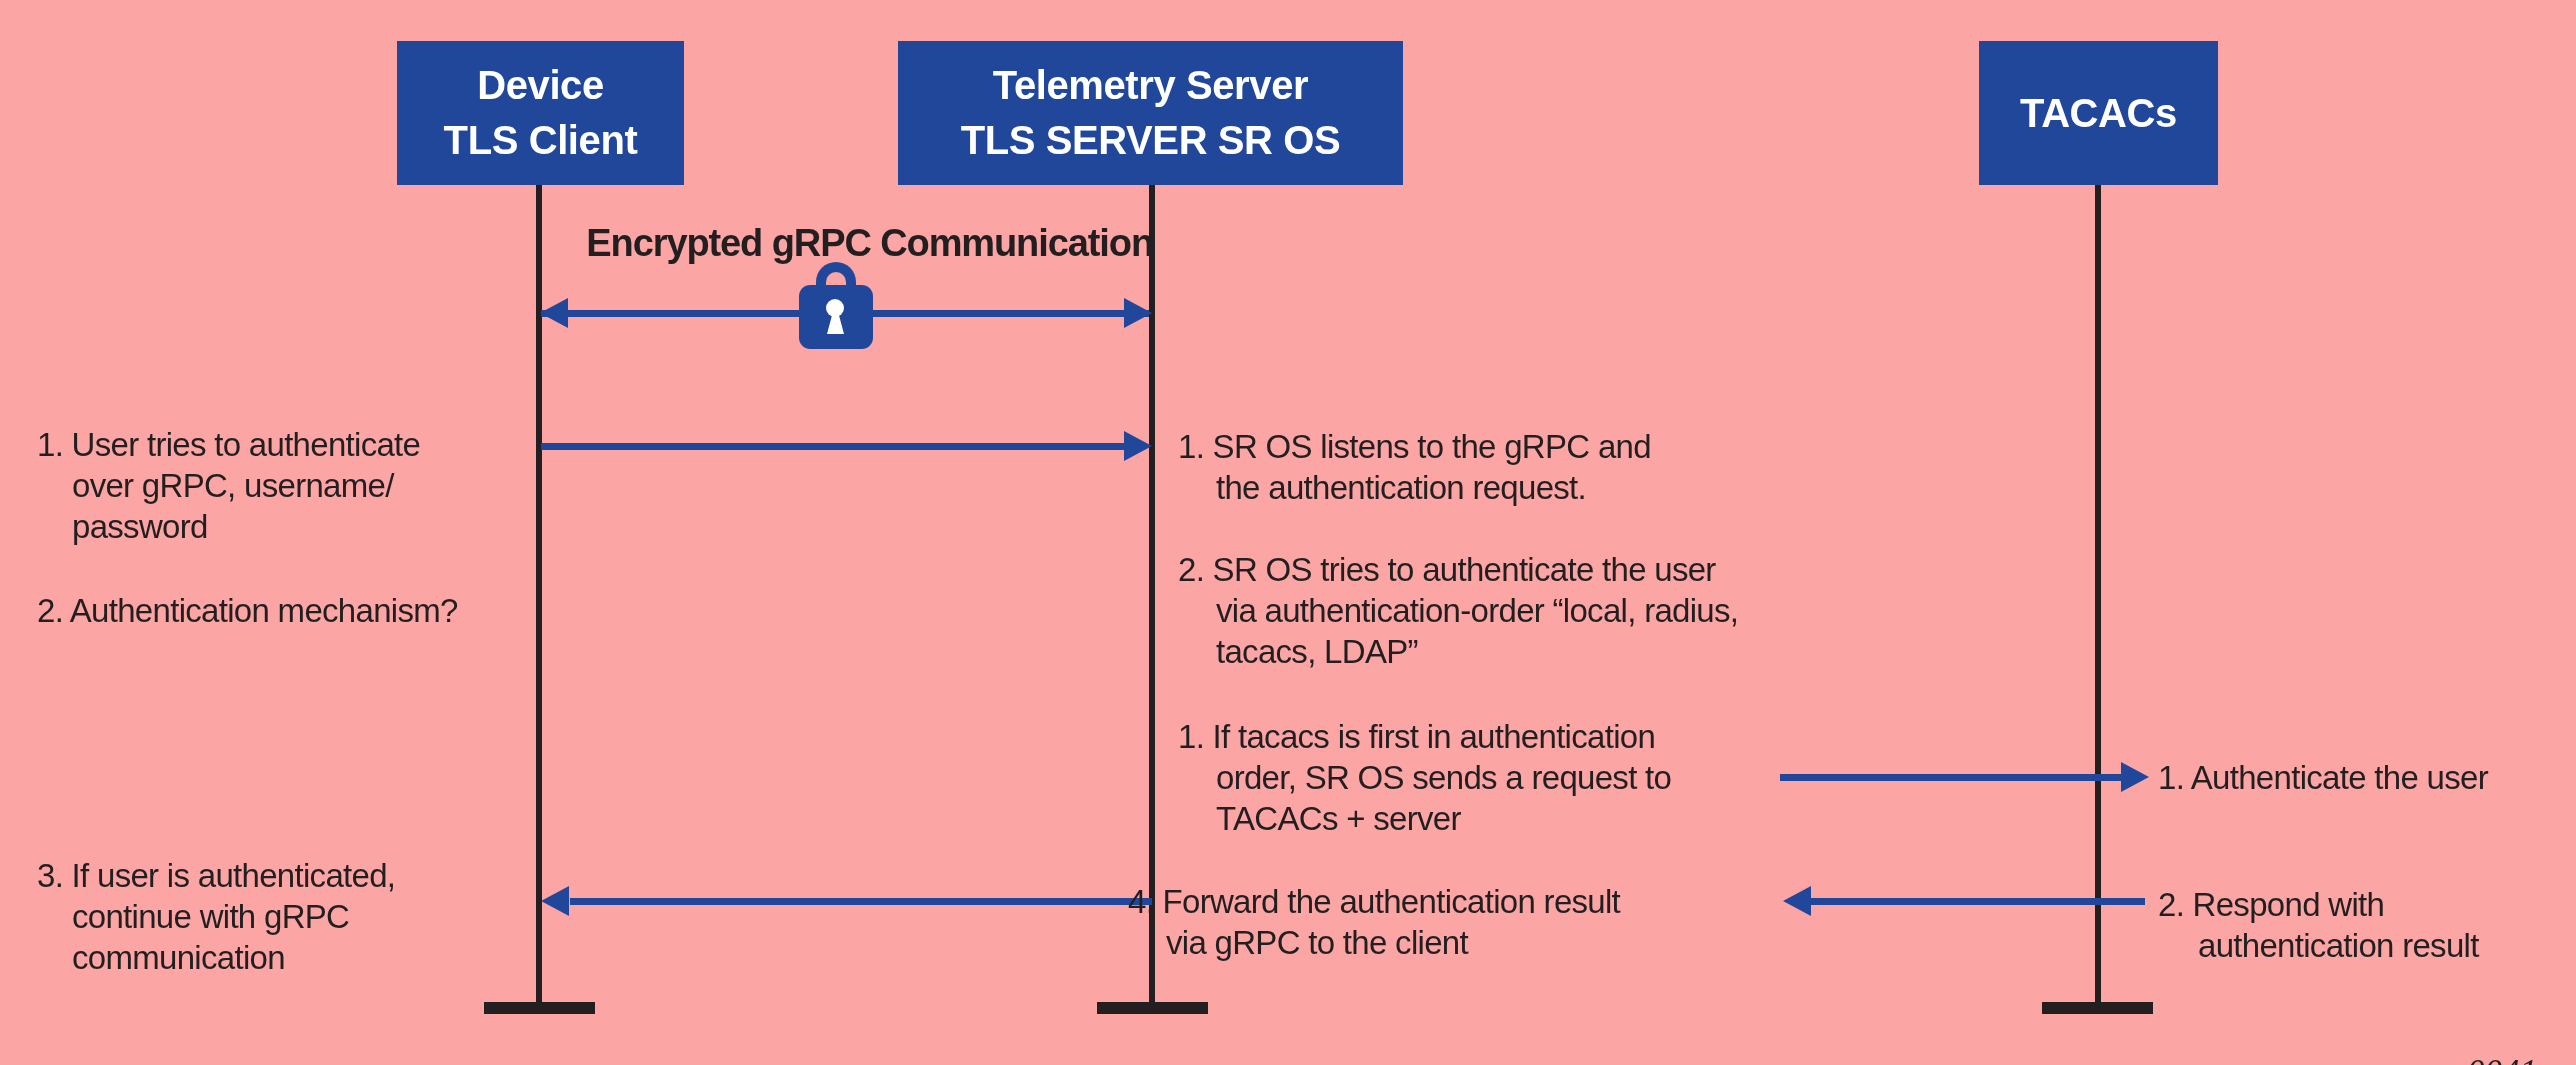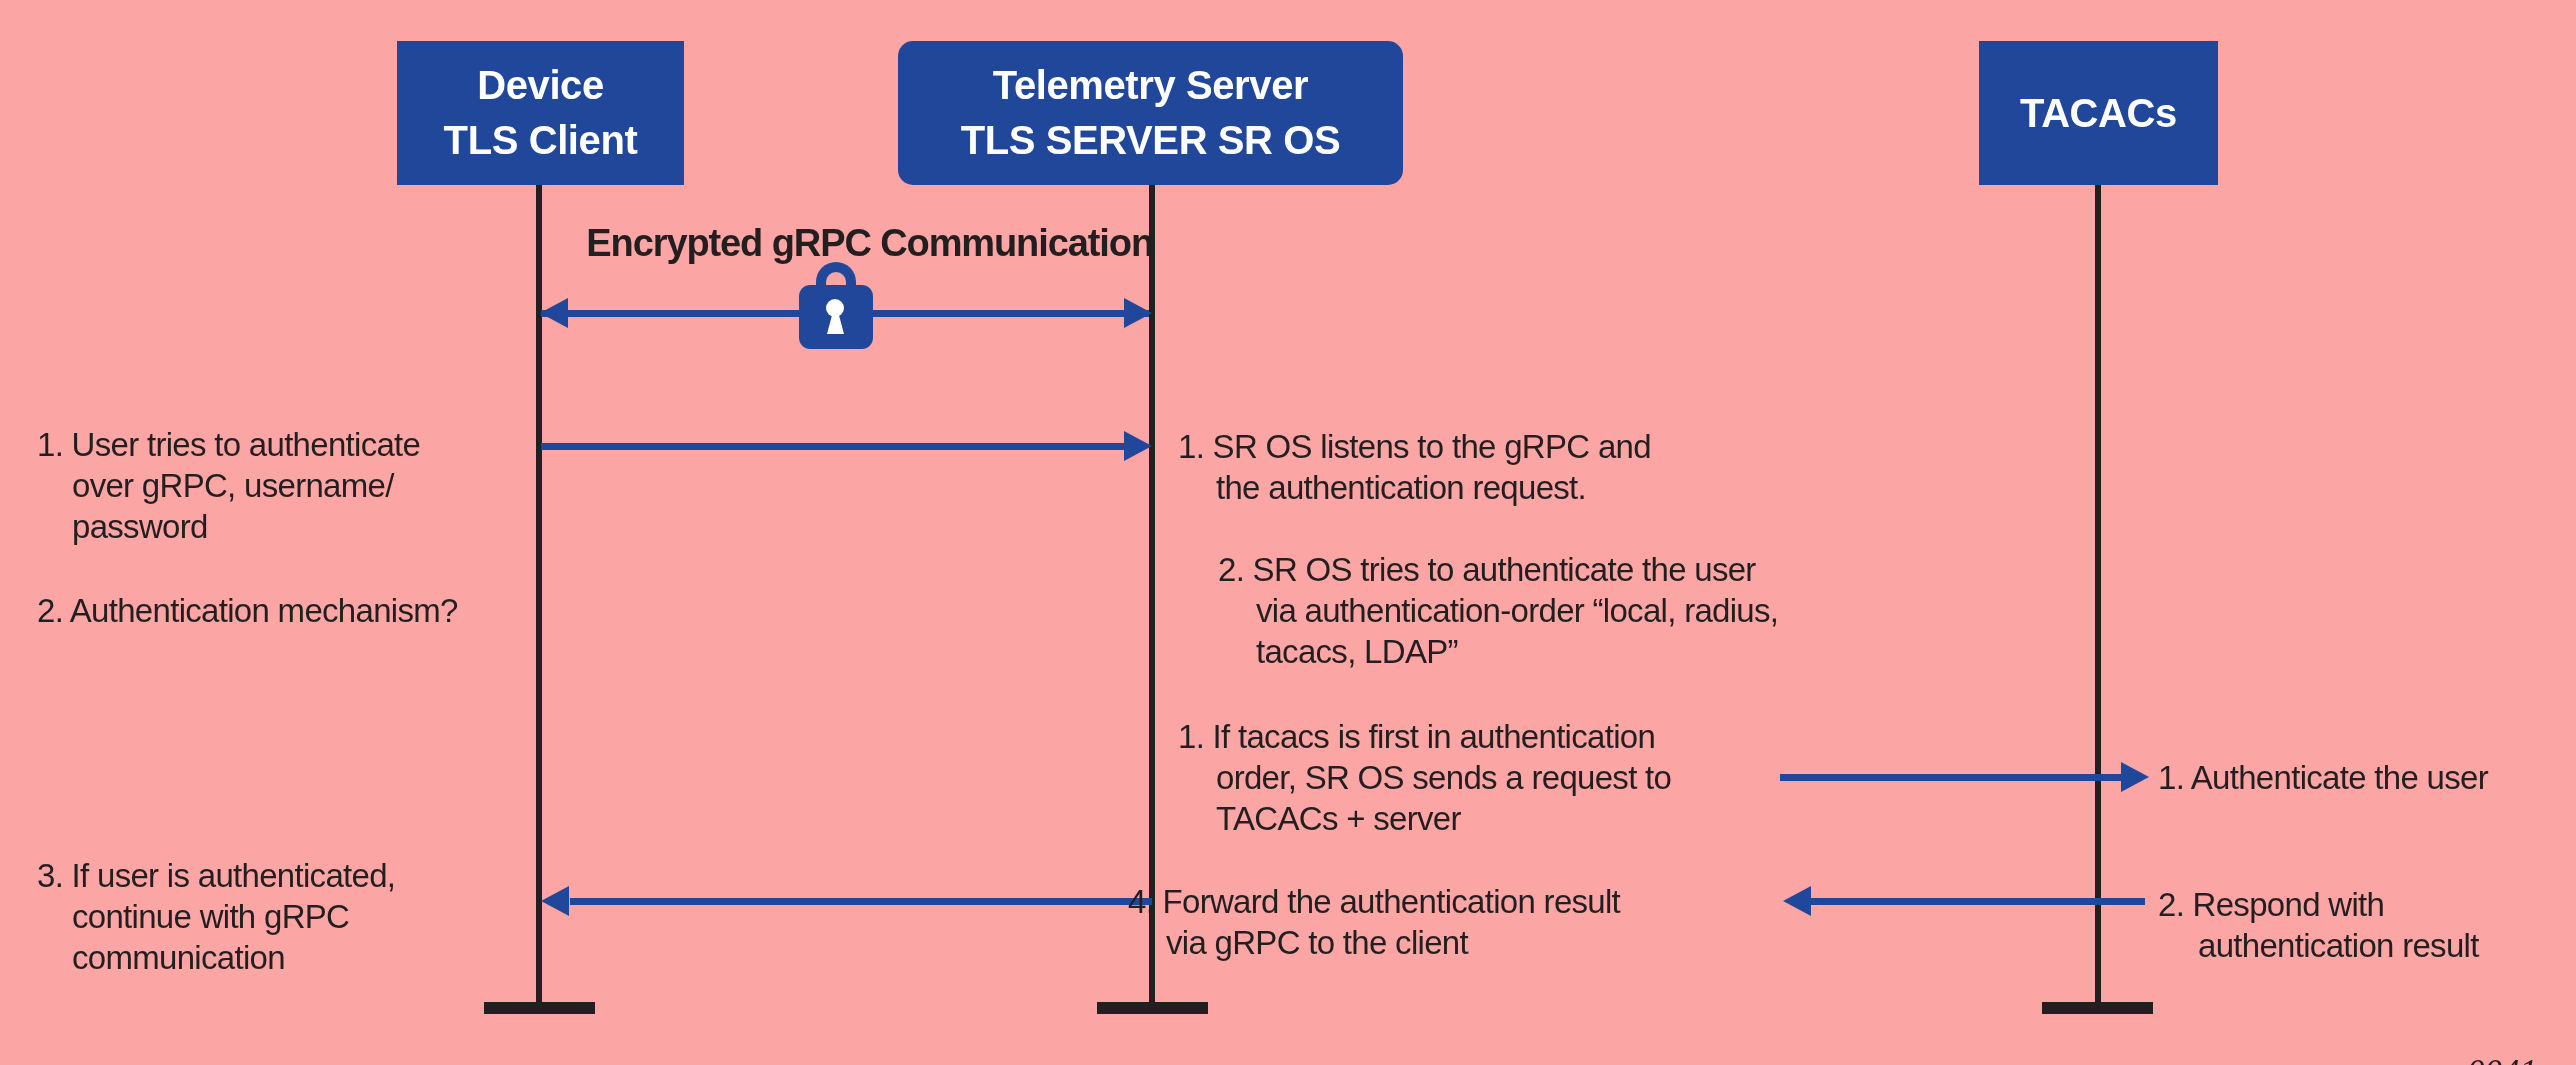--- a/index.html
+++ b/index.html
@@ -23,21 +23,21 @@
     font-size:40px;
     line-height:55px;
     letter-spacing:-0.4px;
     display:flex;
     align-items:center;
     justify-content:center;
     text-align:center;
     white-space:pre-line;
   }
   .box-device{left:397px;top:41px;width:287px;height:144px;}
-  .box-telemetry{left:898px;top:41px;width:505px;height:144px;border-radius:15px;}
+  .box-telemetry{left:898px;top:41px;width:505px;height:144px;}
   .box-tacacs{left:1979px;top:41px;width:239px;height:144px;}
 
   .lifeline{
     position:absolute;
     width:6.4px;
     top:185px;
     height:817px;
     background:var(--ink);
   }
   .ll-device{left:536px;}
@@ -123,21 +123,21 @@
     white-space:pre-line;
   }
   .indent50{padding-left:35px;text-indent:-35px;}
   .indent54{padding-left:38px;text-indent:-38px;}
   .indent56{padding-left:40px;text-indent:-40px;}
 
   .n-client-1{left:37px;top:424px;}
   .n-client-2{left:37px;top:590px;}
   .n-client-3{left:37px;top:855px;}
   .n-server-1{left:1178px;top:426px;}
-  .n-server-2{left:1178px;top:549px;margin-left:40px;}
+  .n-server-2{left:1178px;top:549px;}
   .n-server-3{left:1178px;top:716px;}
   .n-server-4{left:1128px;top:881px;}
   .n-tacacs-1{left:2158px;top:757px;}
   .n-tacacs-2{left:2158px;top:884px;}
 
   .figure-id{
     position:absolute;
     left:2396px;top:1025px;
     width:141px;
     text-align:right;

